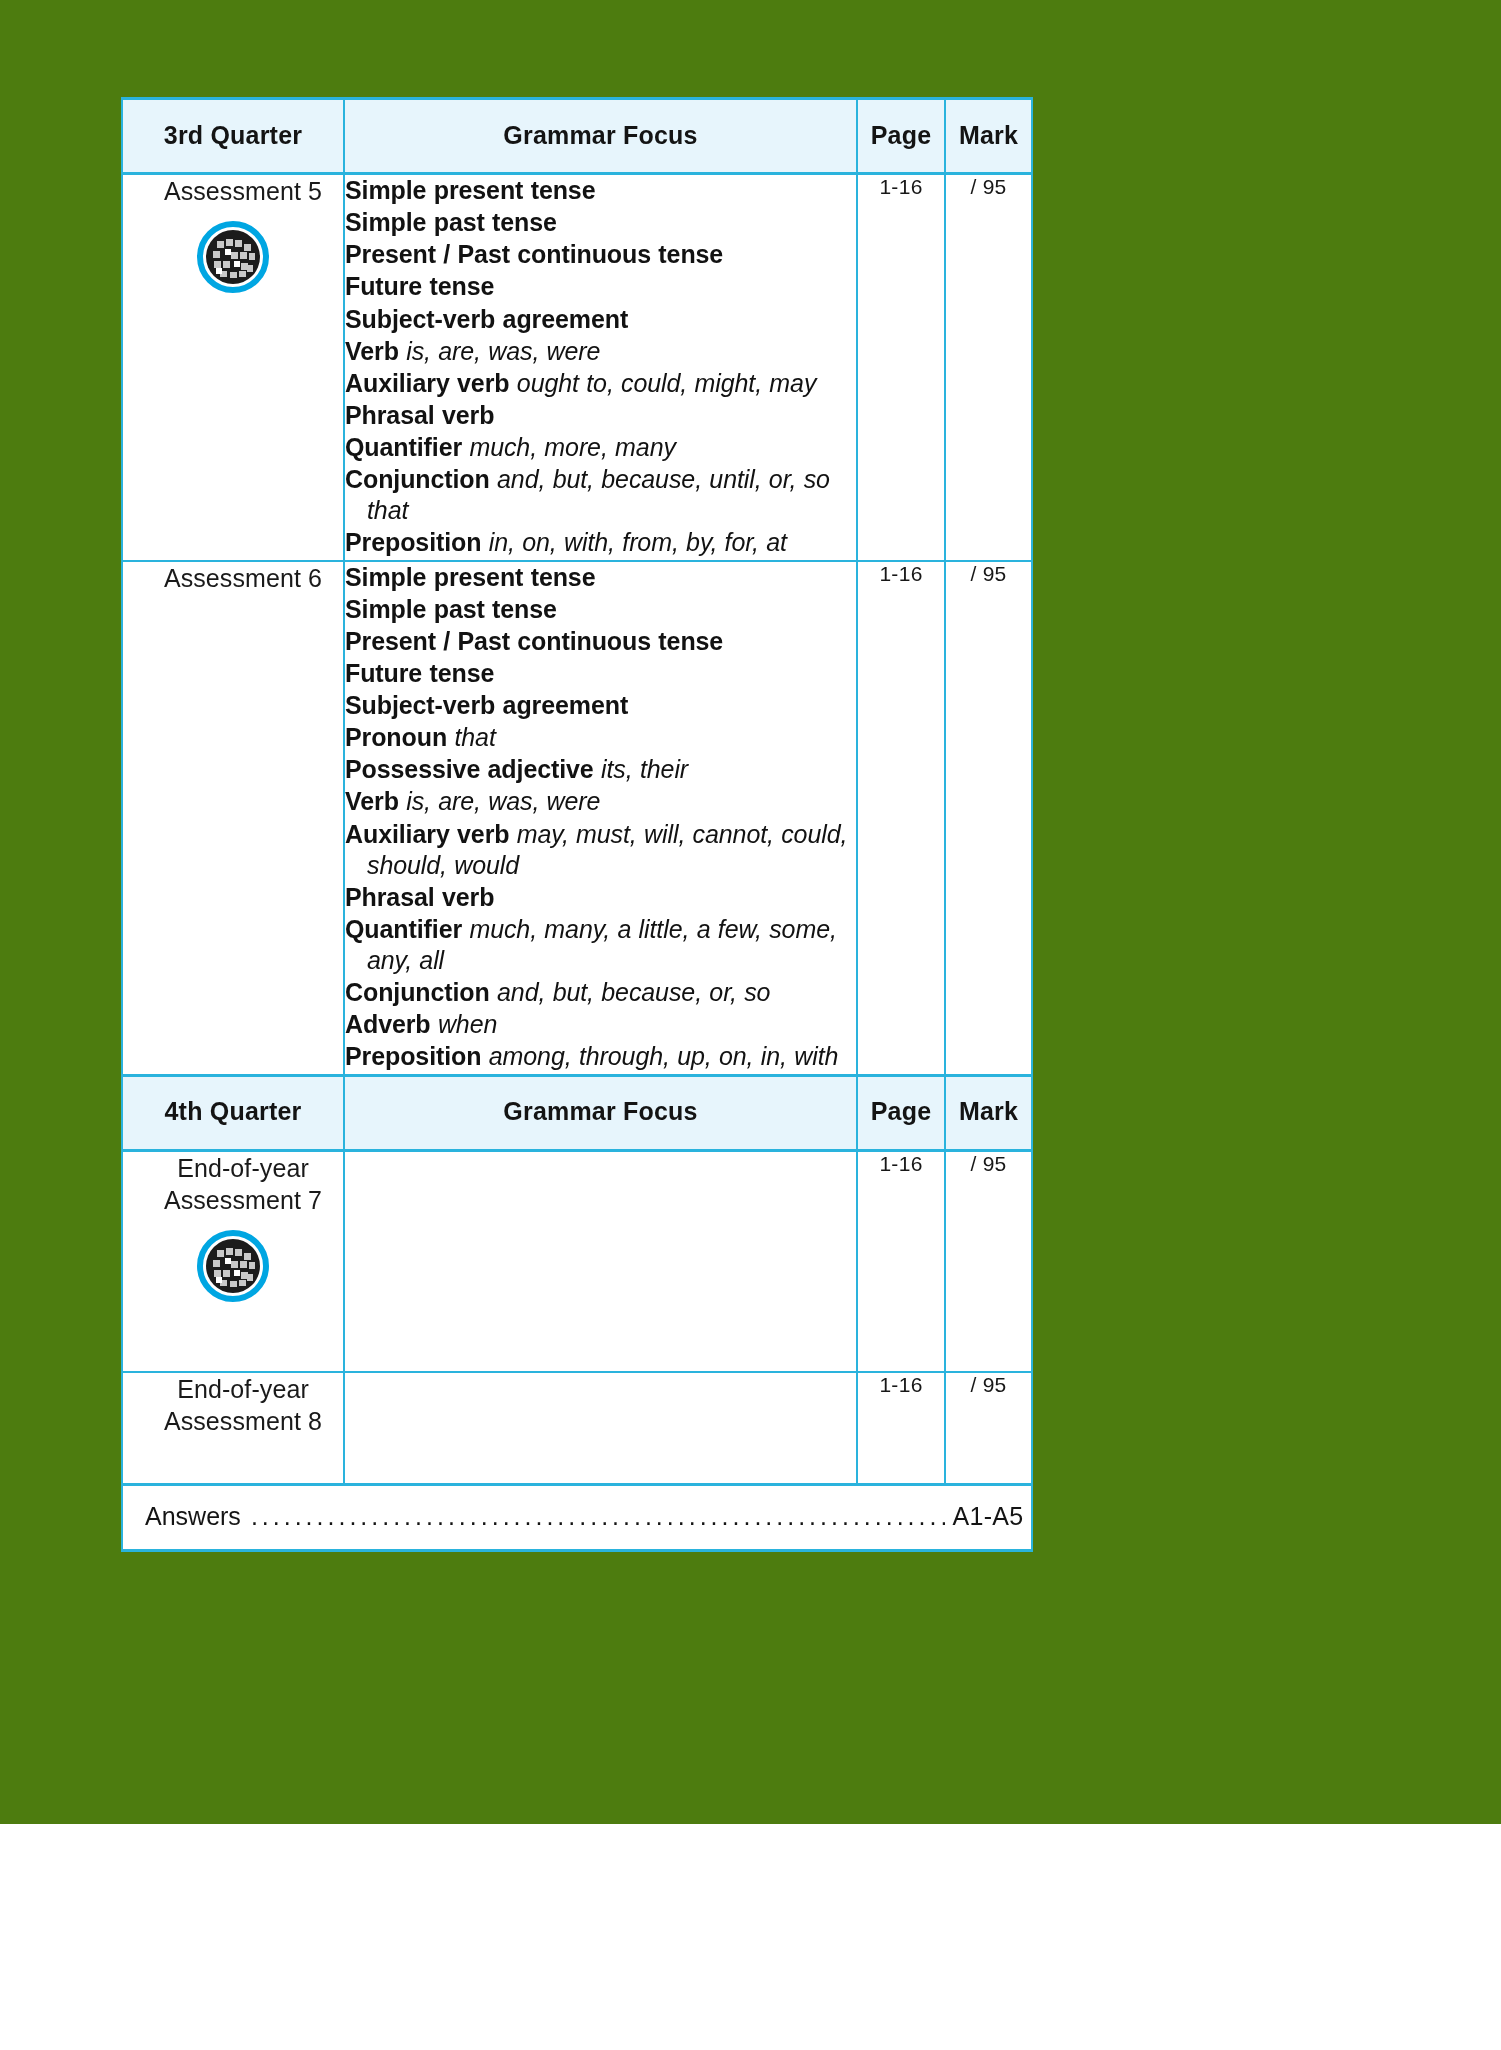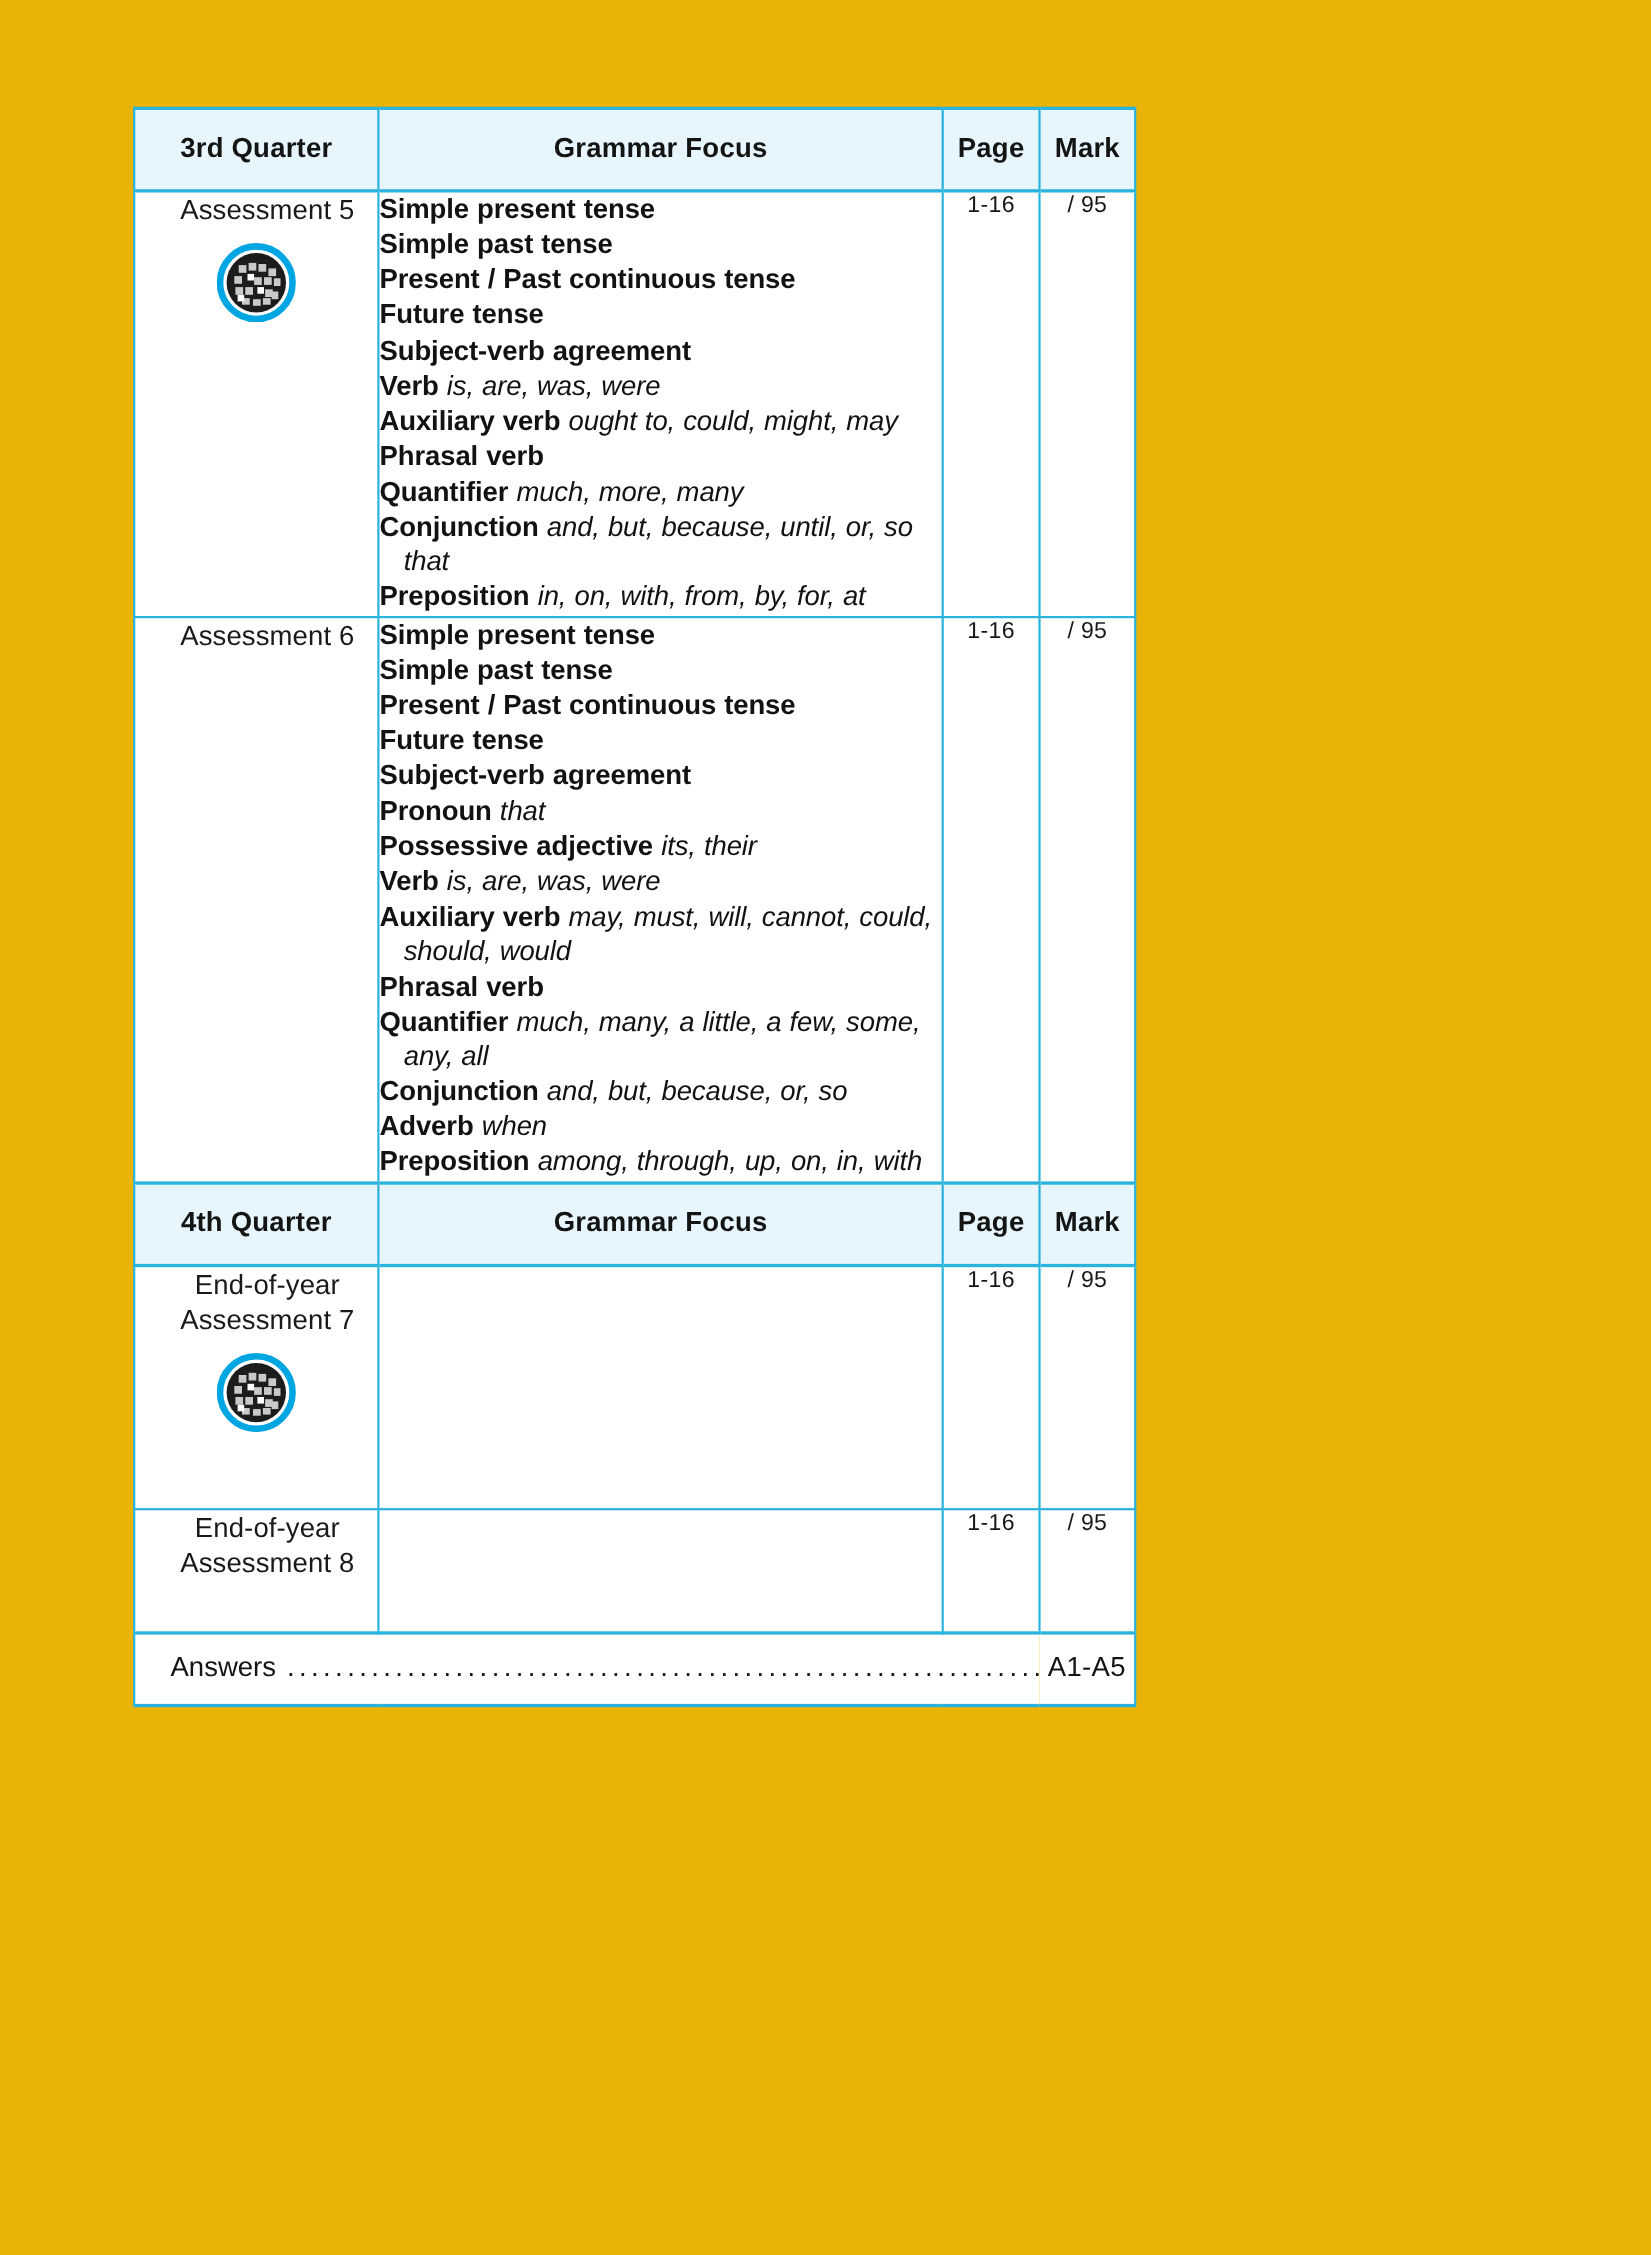--- a/index.html
+++ b/index.html
@@ -14,22 +14,22 @@
     font-family: "Liberation Sans", sans-serif;
     color: #111111;
     position: relative;
     overflow: hidden;
   }
 
   .page {
     position: absolute;
     left: 0; top: 0;
     width: 1501px;
-    height: 2050px;
-    background: #eab308;
+    height: 1824px;
+    background: #4d7c0f;
   }
 
   .table-wrap {
     position: absolute;
     left: 121px;
     top: 97px;
     width: 910px;
   }
 
   table.contents {
@@ -123,21 +123,21 @@
     font-size: 21px;
     color: #171717;
     letter-spacing: 0.3px;
   }
 
   
   td.empty-focus { }
 
   
   tr.answers-row td.answers-left {
-    padding: 16px 0 18px 32px;
+    padding: 16px 0 18px 22px;
     border-right: none;
     border-top-width: 3px;
     border-bottom-width: 3px;
   }
   tr.answers-row td.answers-right {
     border-left: none;
     border-top-width: 3px;
     border-bottom-width: 3px;
     text-align: center;
     padding: 16px 0 18px 0;

